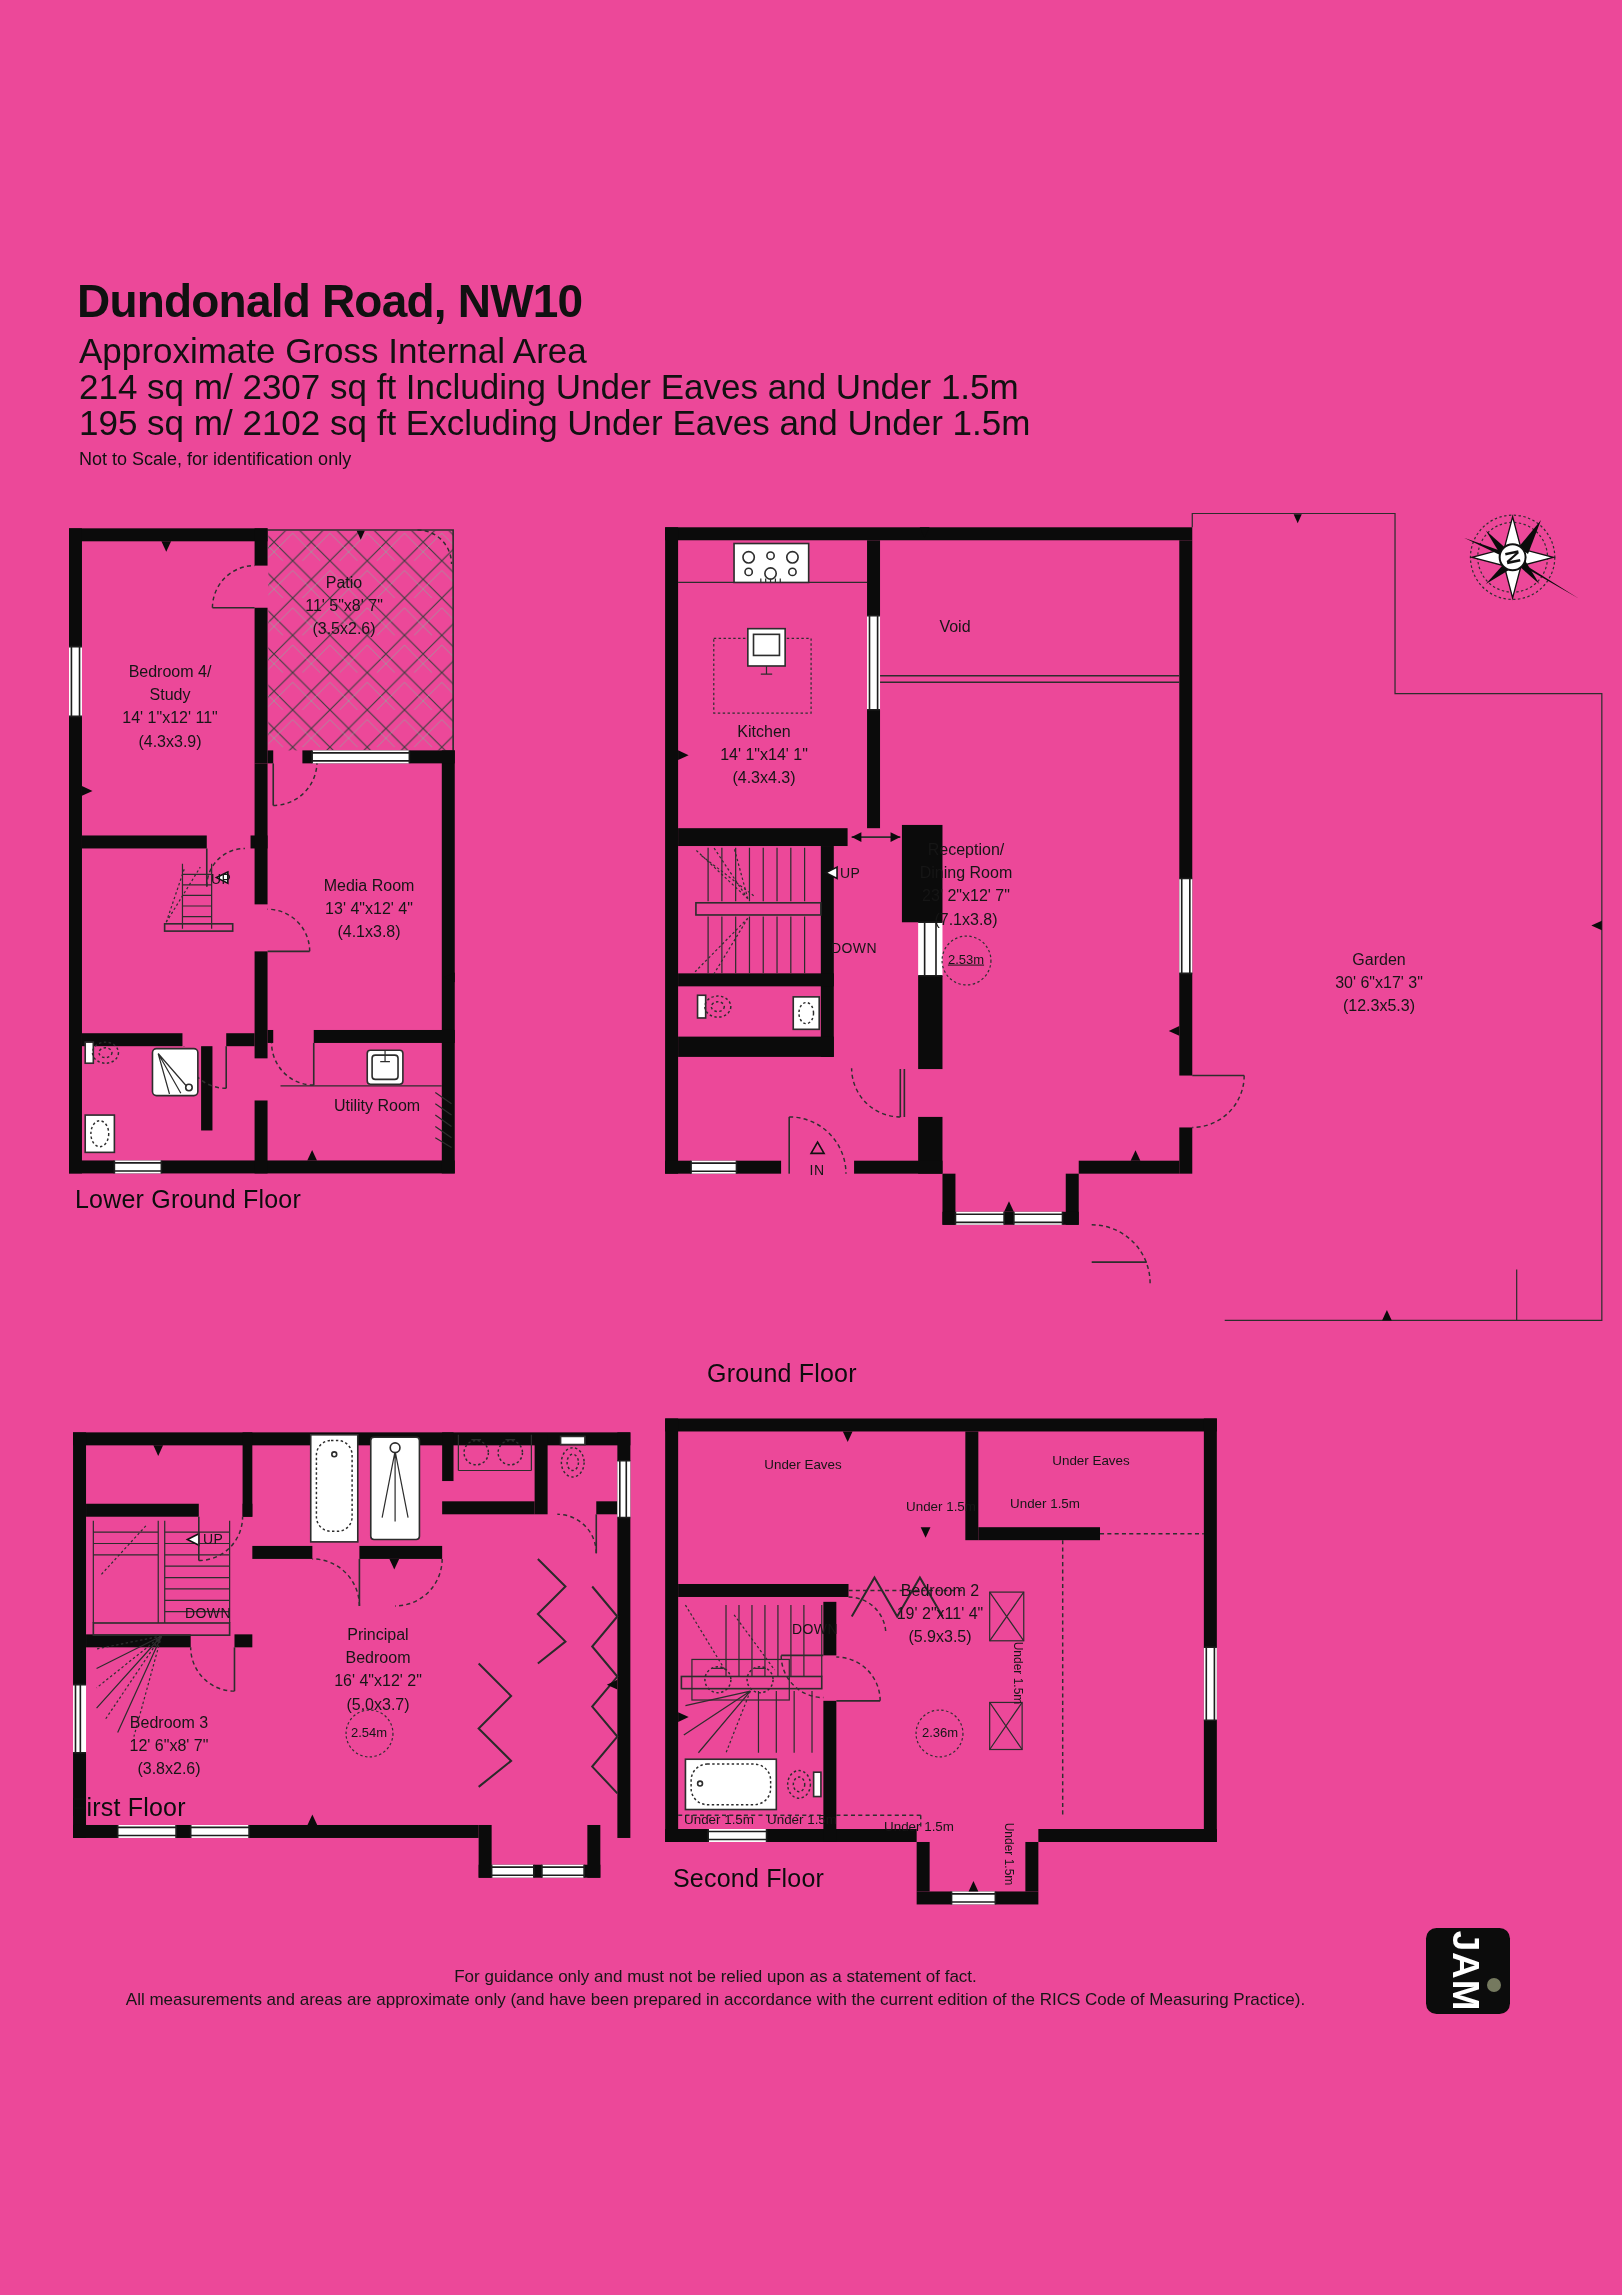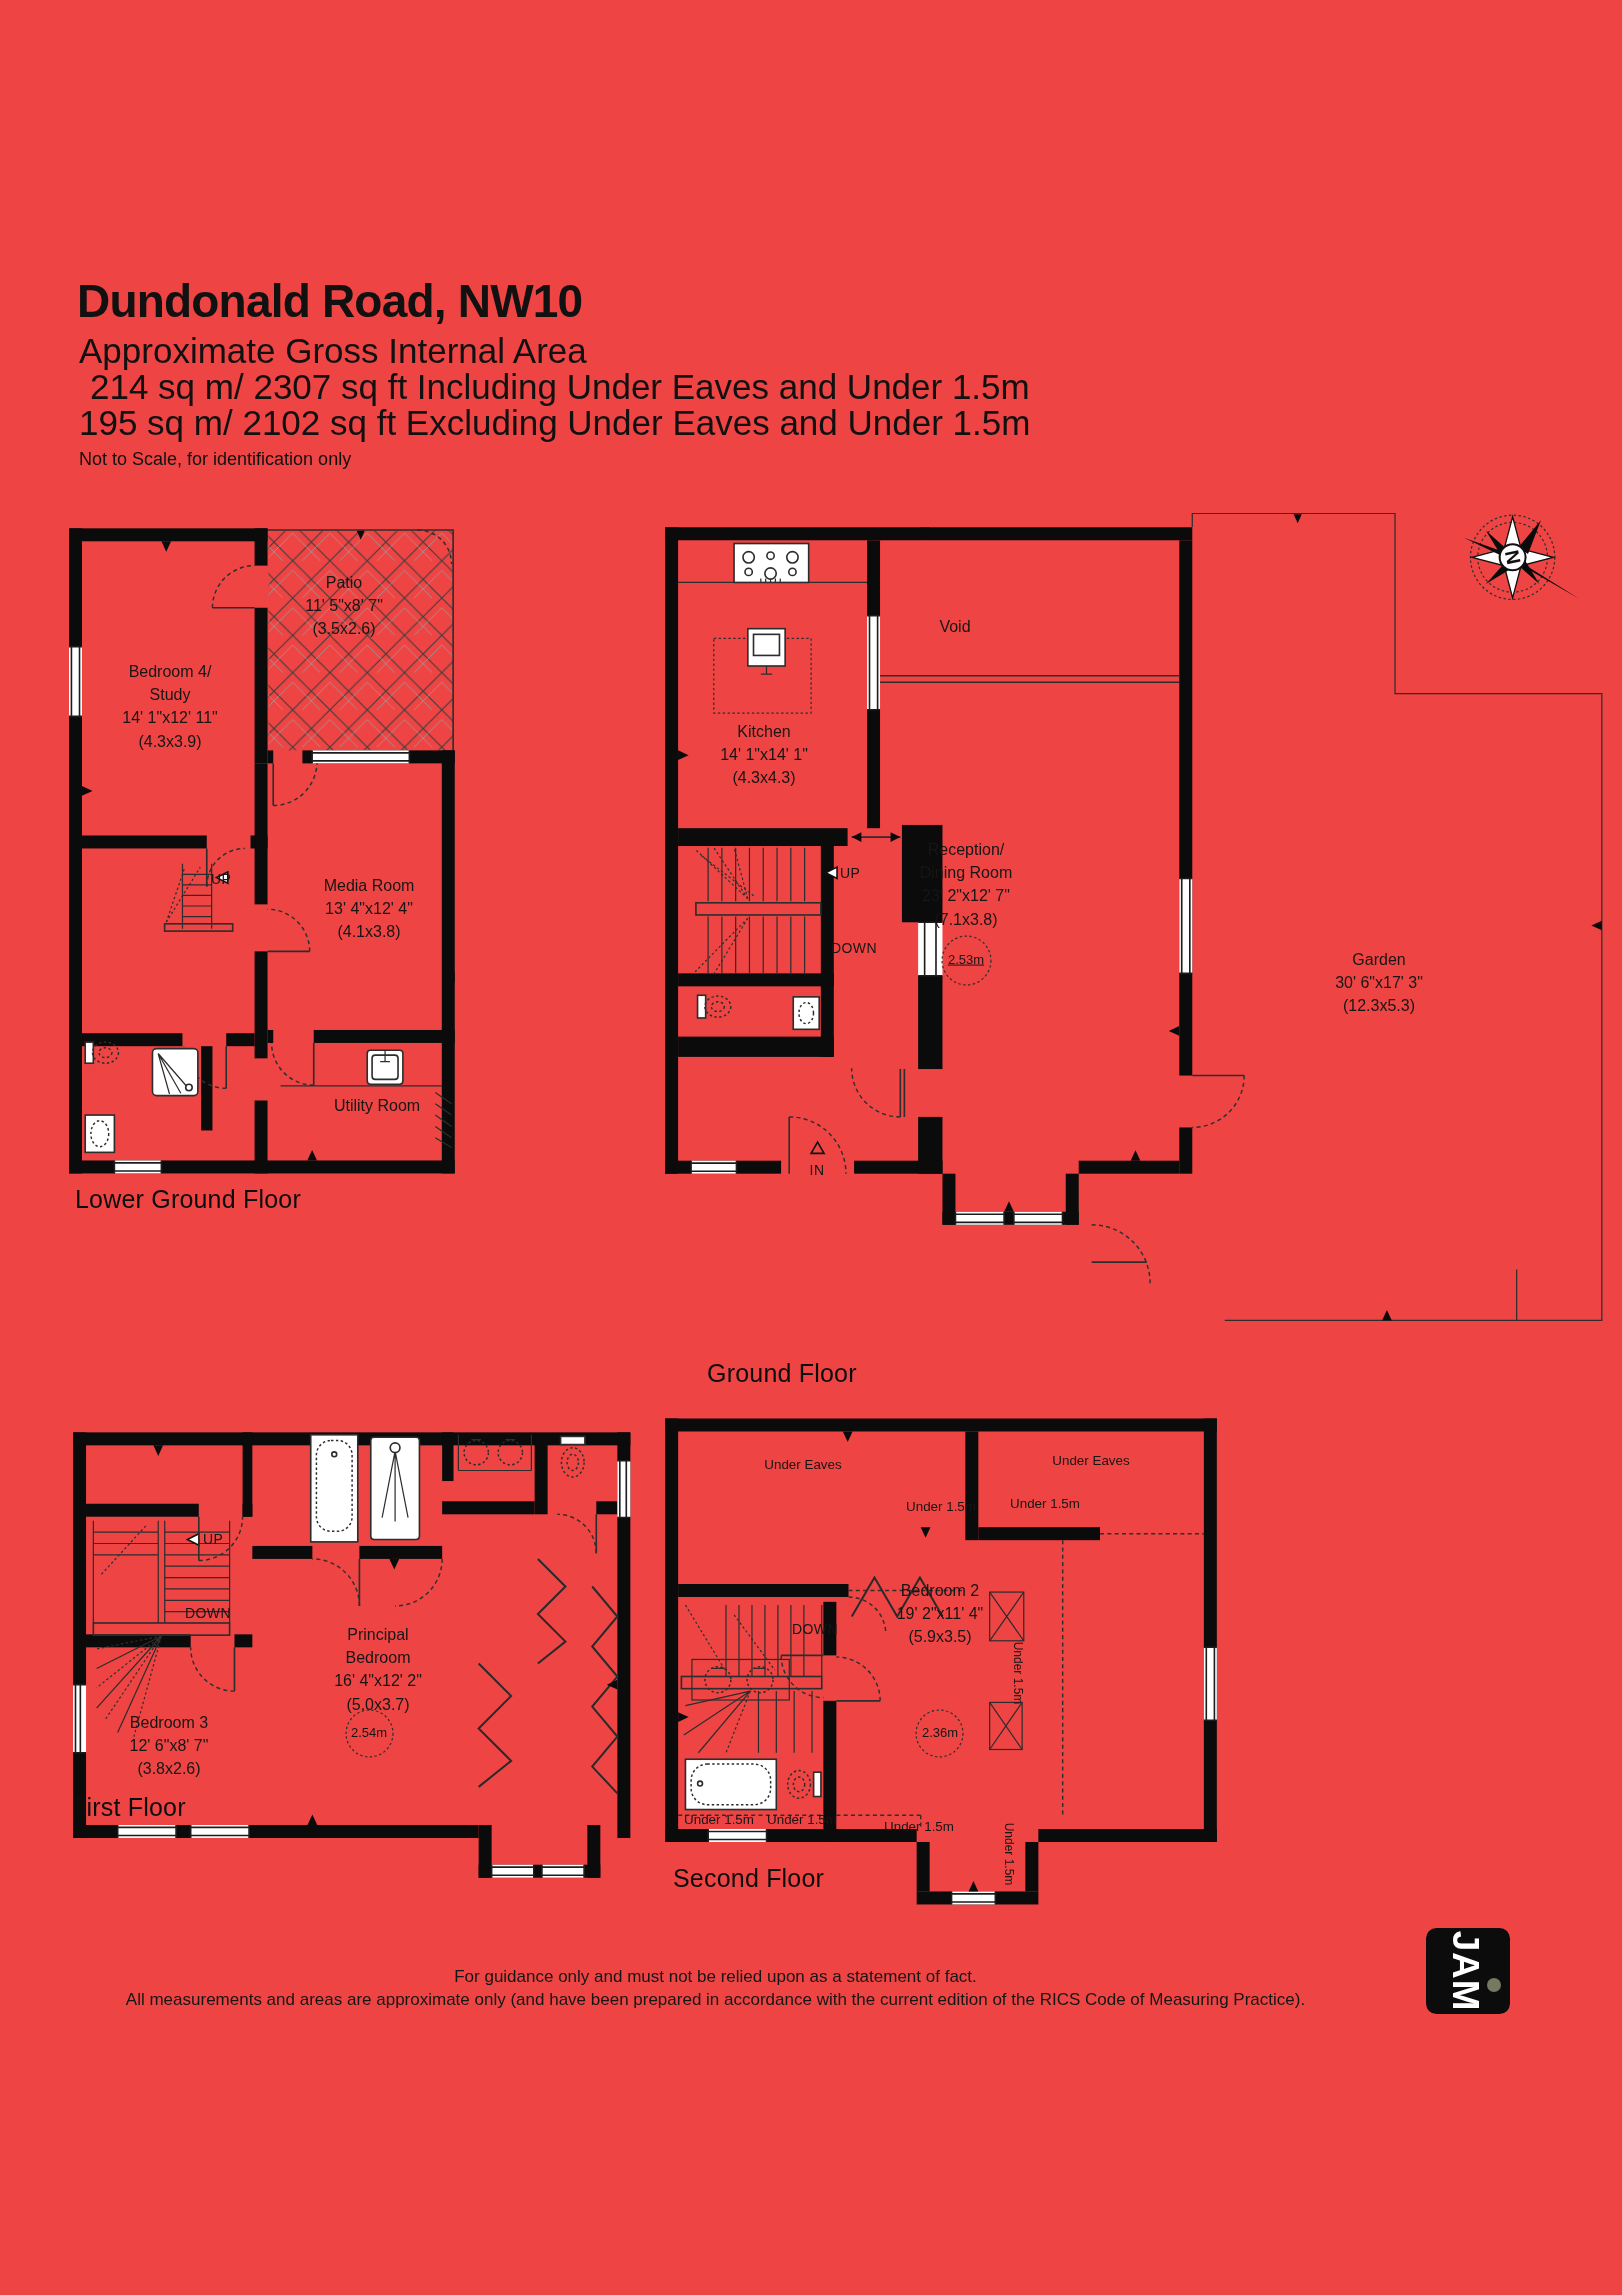--- a/index.html
+++ b/index.html
@@ -1,16 +1,16 @@
 <!DOCTYPE html>
 <html style="font-size:13px"><head>
 <meta charset="utf-8">
 <style>
   html,body{margin:0;padding:0;background:#fff;}
-  #page{position:relative;width:1623px;height:2295px;background:#ef4444;overflow:hidden;
+  #page{position:relative;width:1623px;height:2295px;background:#ec4899;overflow:hidden;
         font-family:"Liberation Sans",sans-serif;color:#111;}
   .abs{position:absolute;}
   .lbl{position:absolute;transform:translate(-50%,-50%);text-align:center;color:#161616;
        white-space:pre-line;line-height:1.45;font-size:16px;}
   .lbl.small{font-size:13.4px;line-height:1.2;}
   .lbl.updown{font-size:14px;letter-spacing:0.4px;}
   .lbl.circ{font-size:13px;}
   .lbl.vert{transform:translate(-50%,-50%) rotate(90deg);font-size:12px;}
   .floor-lbl{position:absolute;font-size:25px;color:#0d0d0d;letter-spacing:0.2px;}
   .hdr-title{position:absolute;left:77px;top:274px;font-size:46px;font-weight:bold;letter-spacing:-0.8px;}
@@ -33,21 +33,21 @@
   .tick{fill:#0b0b0b;}
   .zig{stroke:#2a2a2a;stroke-width:2.5;fill:none;}
 </style>
 </head>
 <body>
 
 <div id="page">
 
   <div class="hdr-title">Dundonald Road, NW10</div>
   <div class="hdr-sub" style="top:331px;">Approximate Gross Internal Area</div>
-  <div class="hdr-sub" style="top:367px;margin-left:11px;">214 sq m/ 2307 sq ft Including Under Eaves and Under 1.5m</div>
+  <div class="hdr-sub" style="top:367px;">214 sq m/ 2307 sq ft Including Under Eaves and Under 1.5m</div>
   <div class="hdr-sub" style="top:403px;">195 sq m/ 2102 sq ft Excluding Under Eaves and Under 1.5m</div>
   <div class="hdr-note">Not to Scale, for identification only</div>
 
   <svg class="abs" style="left:69px;top:523px;" width="389" height="659" viewBox="0 0 480 812">
     <defs>
       <pattern id="xh" width="46" height="46" patternUnits="userSpaceOnUse">
         <path d="M0 0 L46 46 M46 0 L0 46" stroke="#3d3d3d" stroke-width="1.4"></path>
         <path d="M-6 6 L40 52 M52 6 L6 52" stroke="#9a9a9a" stroke-width="1"></path>
       </pattern>
     </defs>

